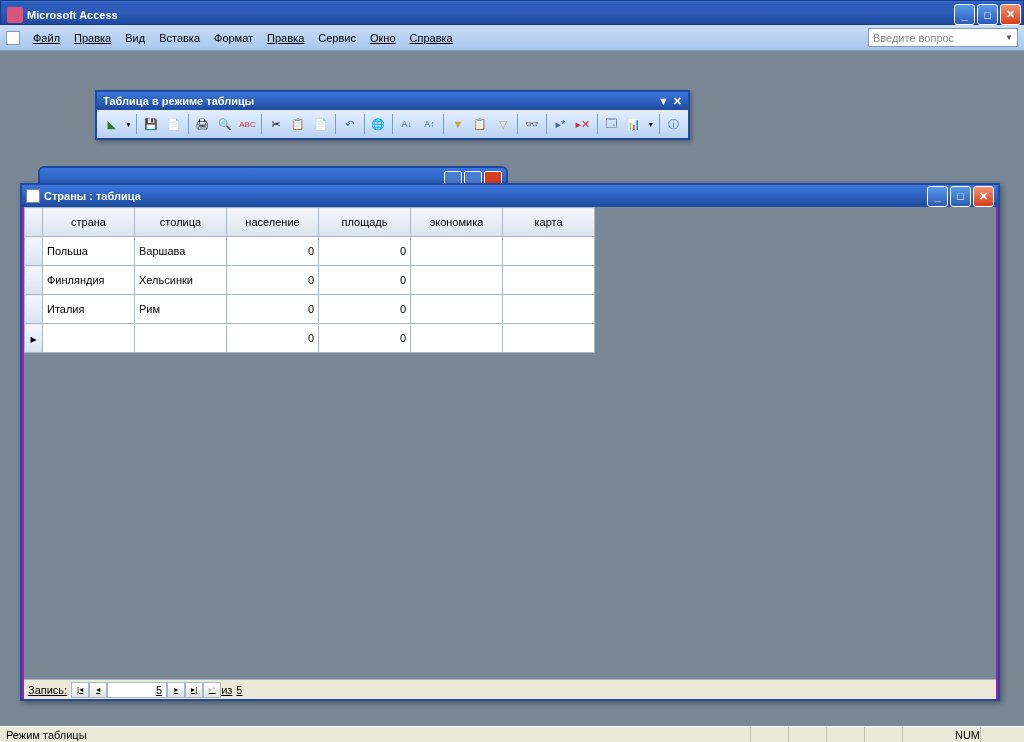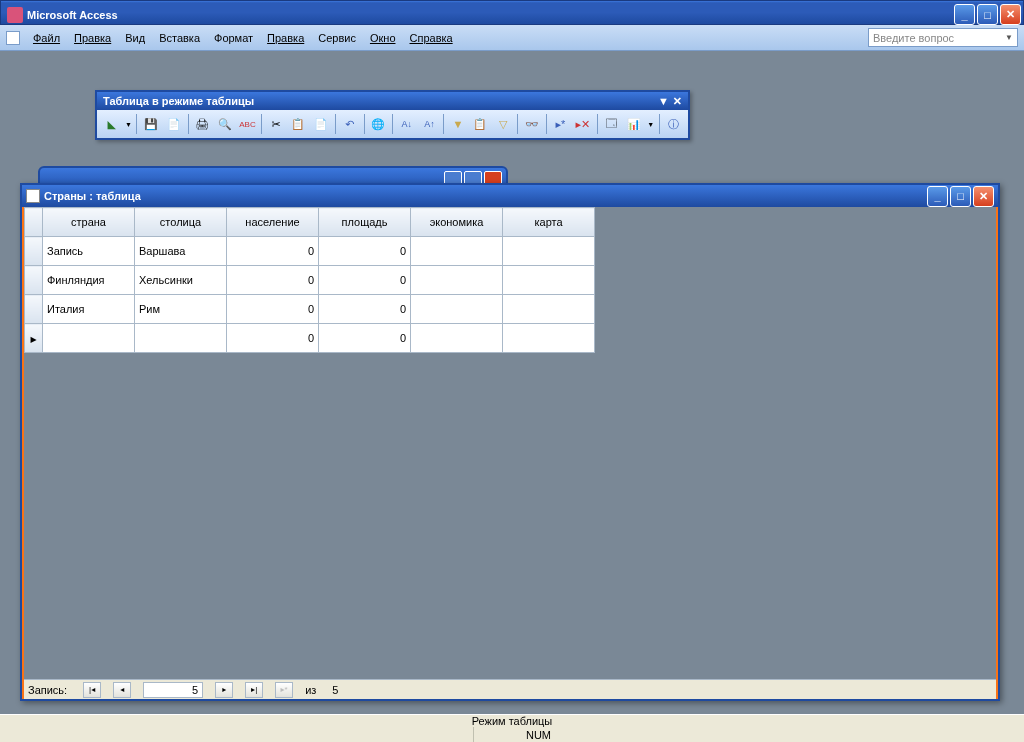--- a/index.html
+++ b/index.html
@@ -37,43 +37,43 @@
 .tool { width:22px; height:22px; display:flex; align-items:center; justify-content:center; border-radius:2px; cursor:pointer; }
 .sep { width:1px; height:20px; background:#7a9cc9; margin:0 2px; }
 
 
 .bg-window { position:absolute; left:38px; top:115px; width:470px; height:30px; background:linear-gradient(to bottom,#3b77dd,#1e4aa0); border:2px solid #1e4aa0; border-radius:6px 6px 0 0; }
 .bg-window .bw-btns { position:absolute; right:4px; top:3px; display:flex; gap:2px; }
 .bg-window .bw-btn { width:18px; height:16px; background:#4a7dd0; border:1px solid #fff; border-radius:2px; }
 .bg-window .bw-btn.cl { background:#d63f1e; }
 
 
-.dsheet { position:absolute; left:20px; top:132px; width:980px; height:518px; border:2px solid #1e4aa0; background:#f97316; box-shadow:2px 2px 6px rgba(0,0,0,.4); }
+.dsheet { position:absolute; left:20px; top:132px; width:980px; height:518px; border:2px solid #1e4aa0; background:#a21caf; box-shadow:2px 2px 6px rgba(0,0,0,.4); }
 .dsheet-title { height:22px; background:linear-gradient(to bottom,#3b77dd,#1e4aa0); display:flex; align-items:center; padding:0 4px; }
 .dsheet-title .ds-icon { width:14px; height:14px; background:#fff; border:1px solid #888; margin-right:4px; display:inline-block; }
 .dsheet-title .ds-text { color:#fff; font-weight:bold; flex:1; }
 .dsheet-body { position:absolute; top:22px; left:2px; right:2px; bottom:20px; background:#7a8896; overflow:hidden; }
 
 
 .grid { border-collapse:collapse; background:#fff; }
 .grid th,.grid td { border:1px solid #a9b8c8; height:18px; padding:8px 4px; background:#fff; font-weight:normal; }
 .grid th { background:linear-gradient(to bottom,#f5f8fc,#d9e3ef); text-align:center; cursor:pointer; }
 .grid .rowsel { width:18px; background:linear-gradient(to bottom,#f5f8fc,#d9e3ef); padding:0; text-align:center; border:1px solid #a9b8c8; cursor:pointer; }
 .grid .num { text-align:right; }
 .grid .cur::after { content:"▶"; font-size:8px; color:#000; }
 
 
-.recnav { position:absolute; bottom:0; left:2px; right:2px; height:20px; background:#ece9d8; display:flex; align-items:center; padding:0 4px; gap:12px; border-top:1px solid #a9b8c8; }
+.recnav { position:absolute; bottom:0; left:2px; right:2px; height:20px; background:#ece9d8; display:flex; align-items:center; padding:0 4px; gap:0; border-top:1px solid #a9b8c8;text-decoration:underline; }
 .recnav .lbl { margin-right:4px; }
 .recnav .nbtn { width:18px; height:16px; border:1px solid #a9b8c8; background:linear-gradient(to bottom,#fff,#e3e3dc); display:flex; align-items:center; justify-content:center; font-size:8px; cursor:pointer; }
 .recnav .recno { width:60px; height:16px; border:1px solid #a9b8c8; background:#fff; text-align:right; padding:0 4px; line-height:14px; }
 .recnav .disabled { color:#bbb; }
 
 
-.statusbar { position:absolute; bottom:0; left:0; right:0; height:28px; background:#ece9d8; border-top:1px solid #fff; display:flex; align-items:center; padding:0 6px;flex-direction:column; }
+.statusbar { position:absolute; bottom:0; left:0; right:0; height:16px; background:#ece9d8; border-top:1px solid #fff; display:flex; align-items:center; padding:0 6px; }
 .statusbar .stat-text { flex:1; }
 .statusbar .panel { width:38px; height:16px; border-left:1px solid #c0c0b0; text-align:right; line-height:16px; }
 .statusbar .panel.wide { width:78px; }
 
 
 .g { font-family:Arial; font-size:11px; }
 </style>
 </head>
 <body>
 
@@ -240,21 +240,21 @@
             <th class="rowsel"></th>
             <th style="width:92px">страна</th>
             <th style="width:92px">столица</th>
             <th style="width:92px">население</th>
             <th style="width:92px">площадь</th>
             <th style="width:92px">экономика</th>
             <th style="width:92px">карта</th>
           </tr>
           <tr>
             <td class="rowsel"></td>
-            <td>Запись</td>
+            <td>Польша</td>
             <td>Варшава</td>
             <td class="num">0</td>
             <td class="num">0</td>
             <td></td>
             <td></td>
           </tr>
           <tr>
             <td class="rowsel"></td>
             <td>Финляндия</td>
             <td>Хельсинки</td>

